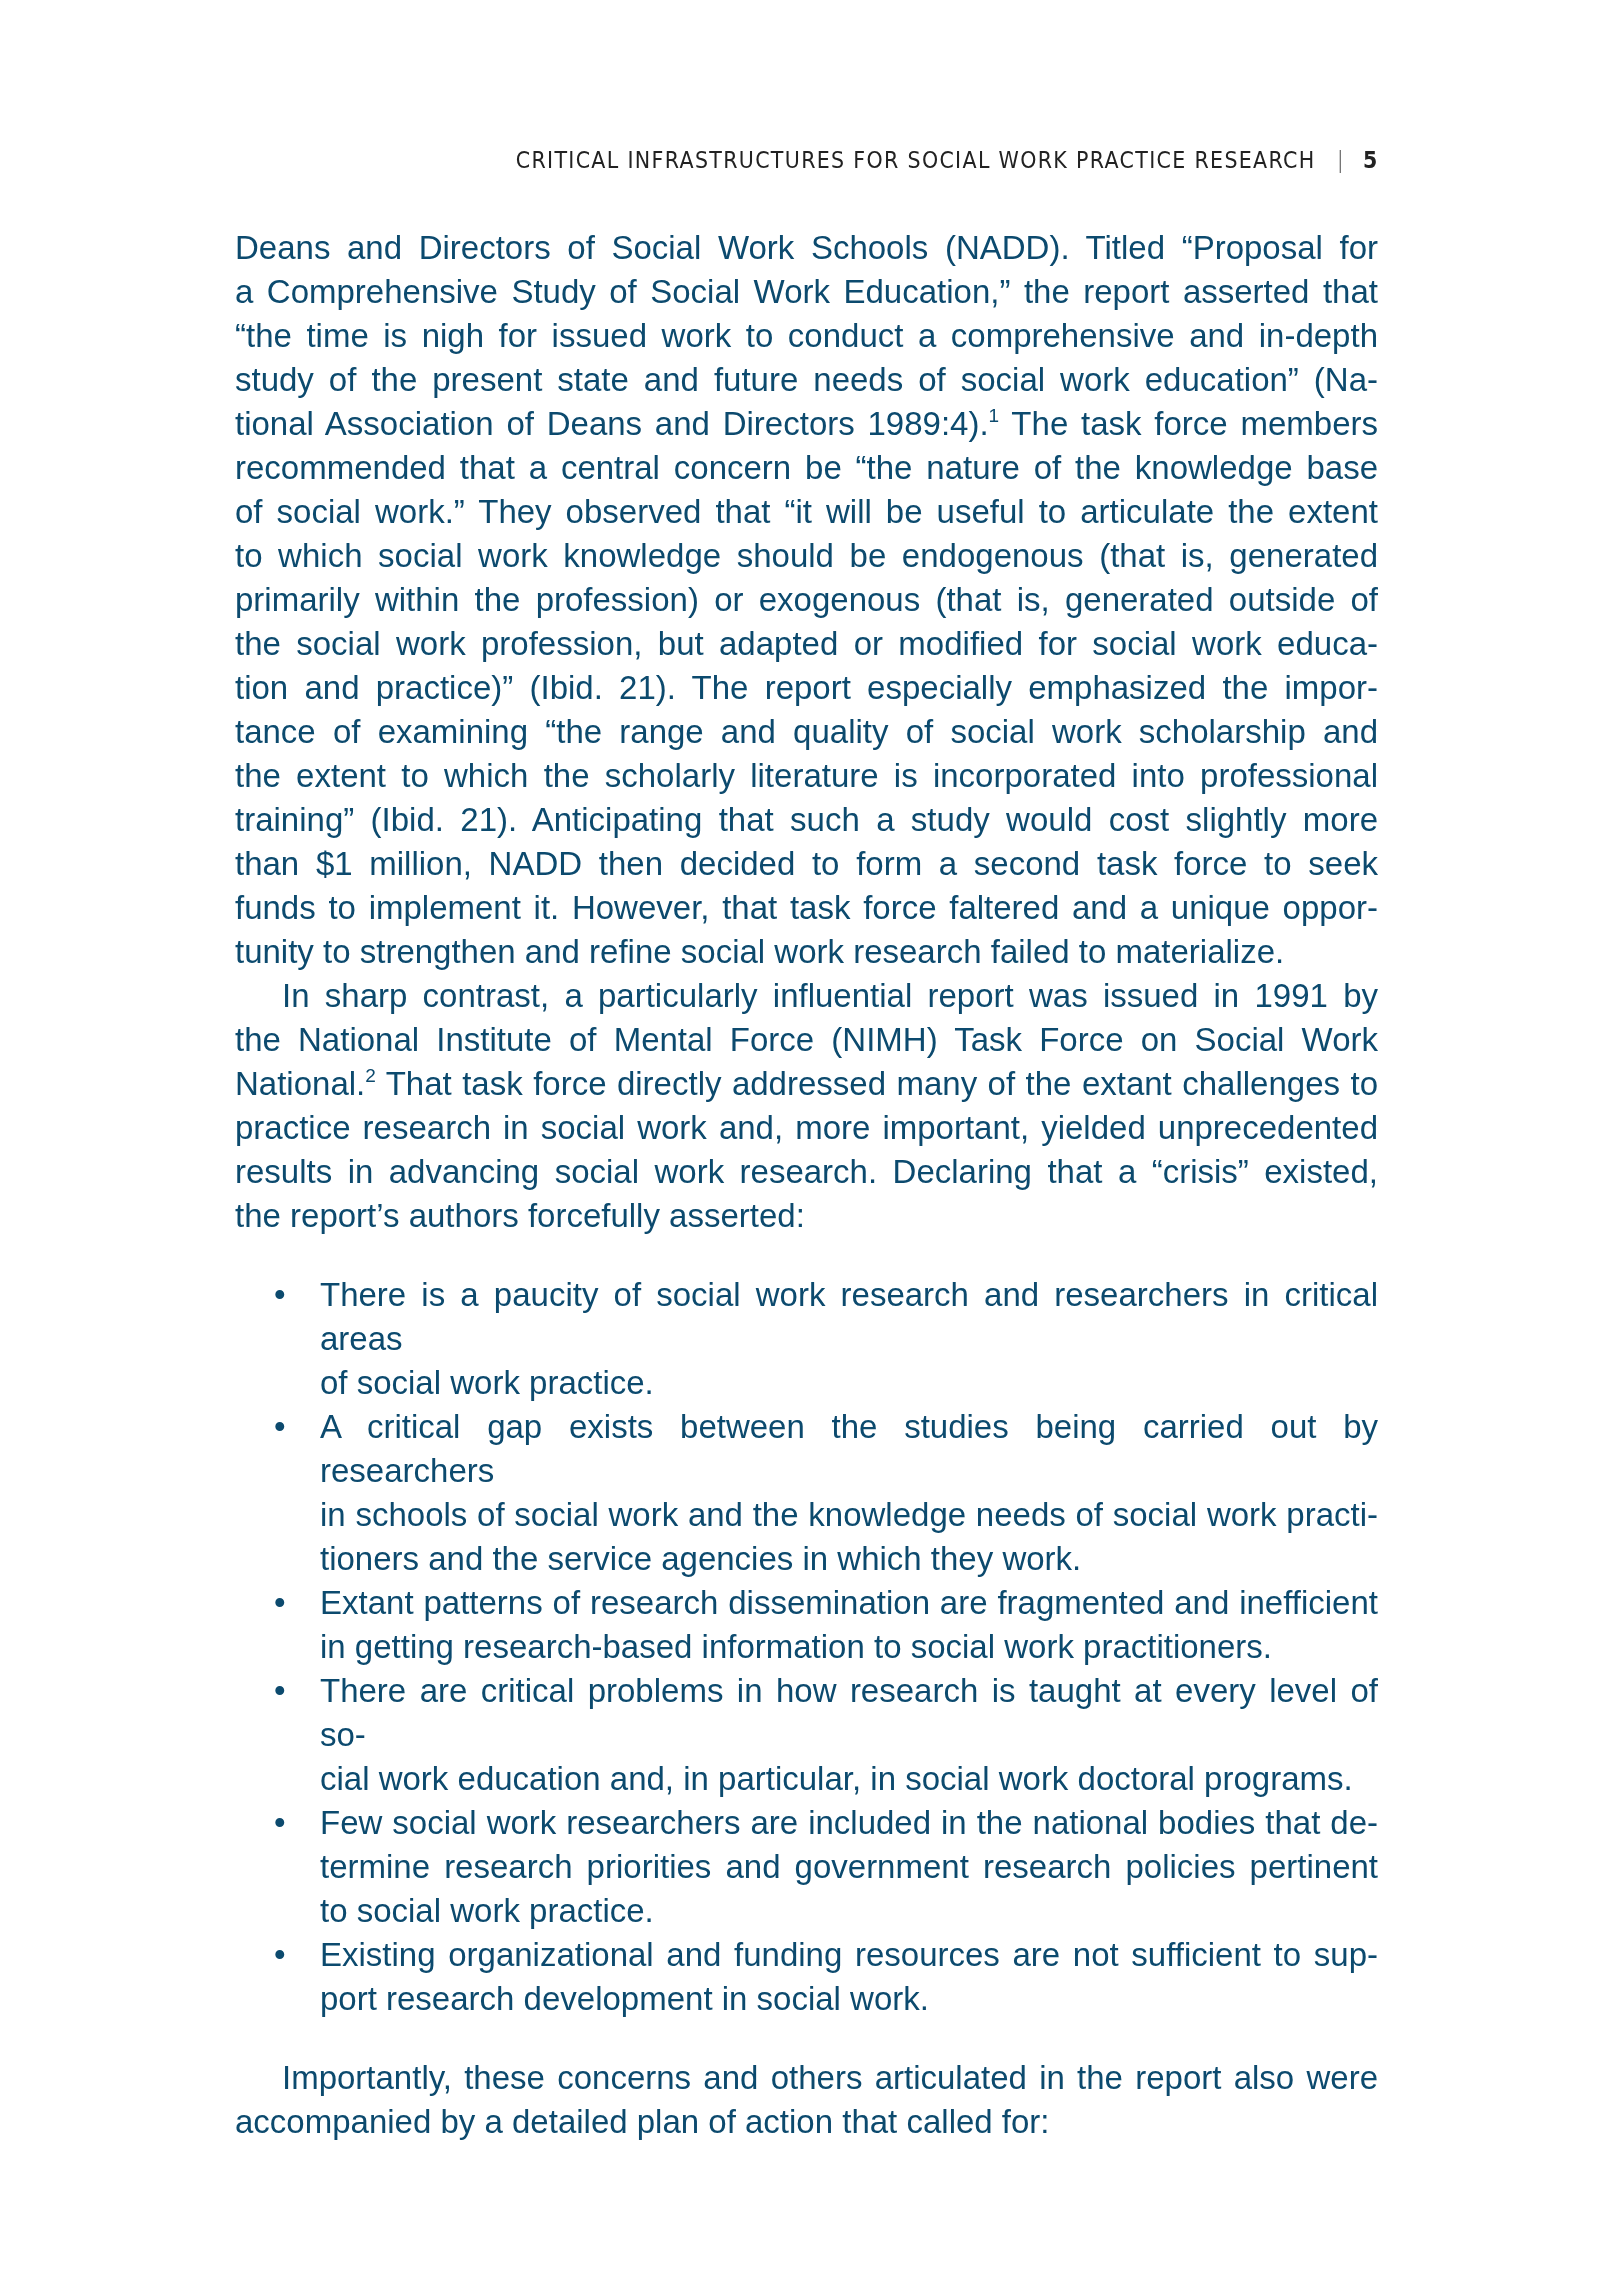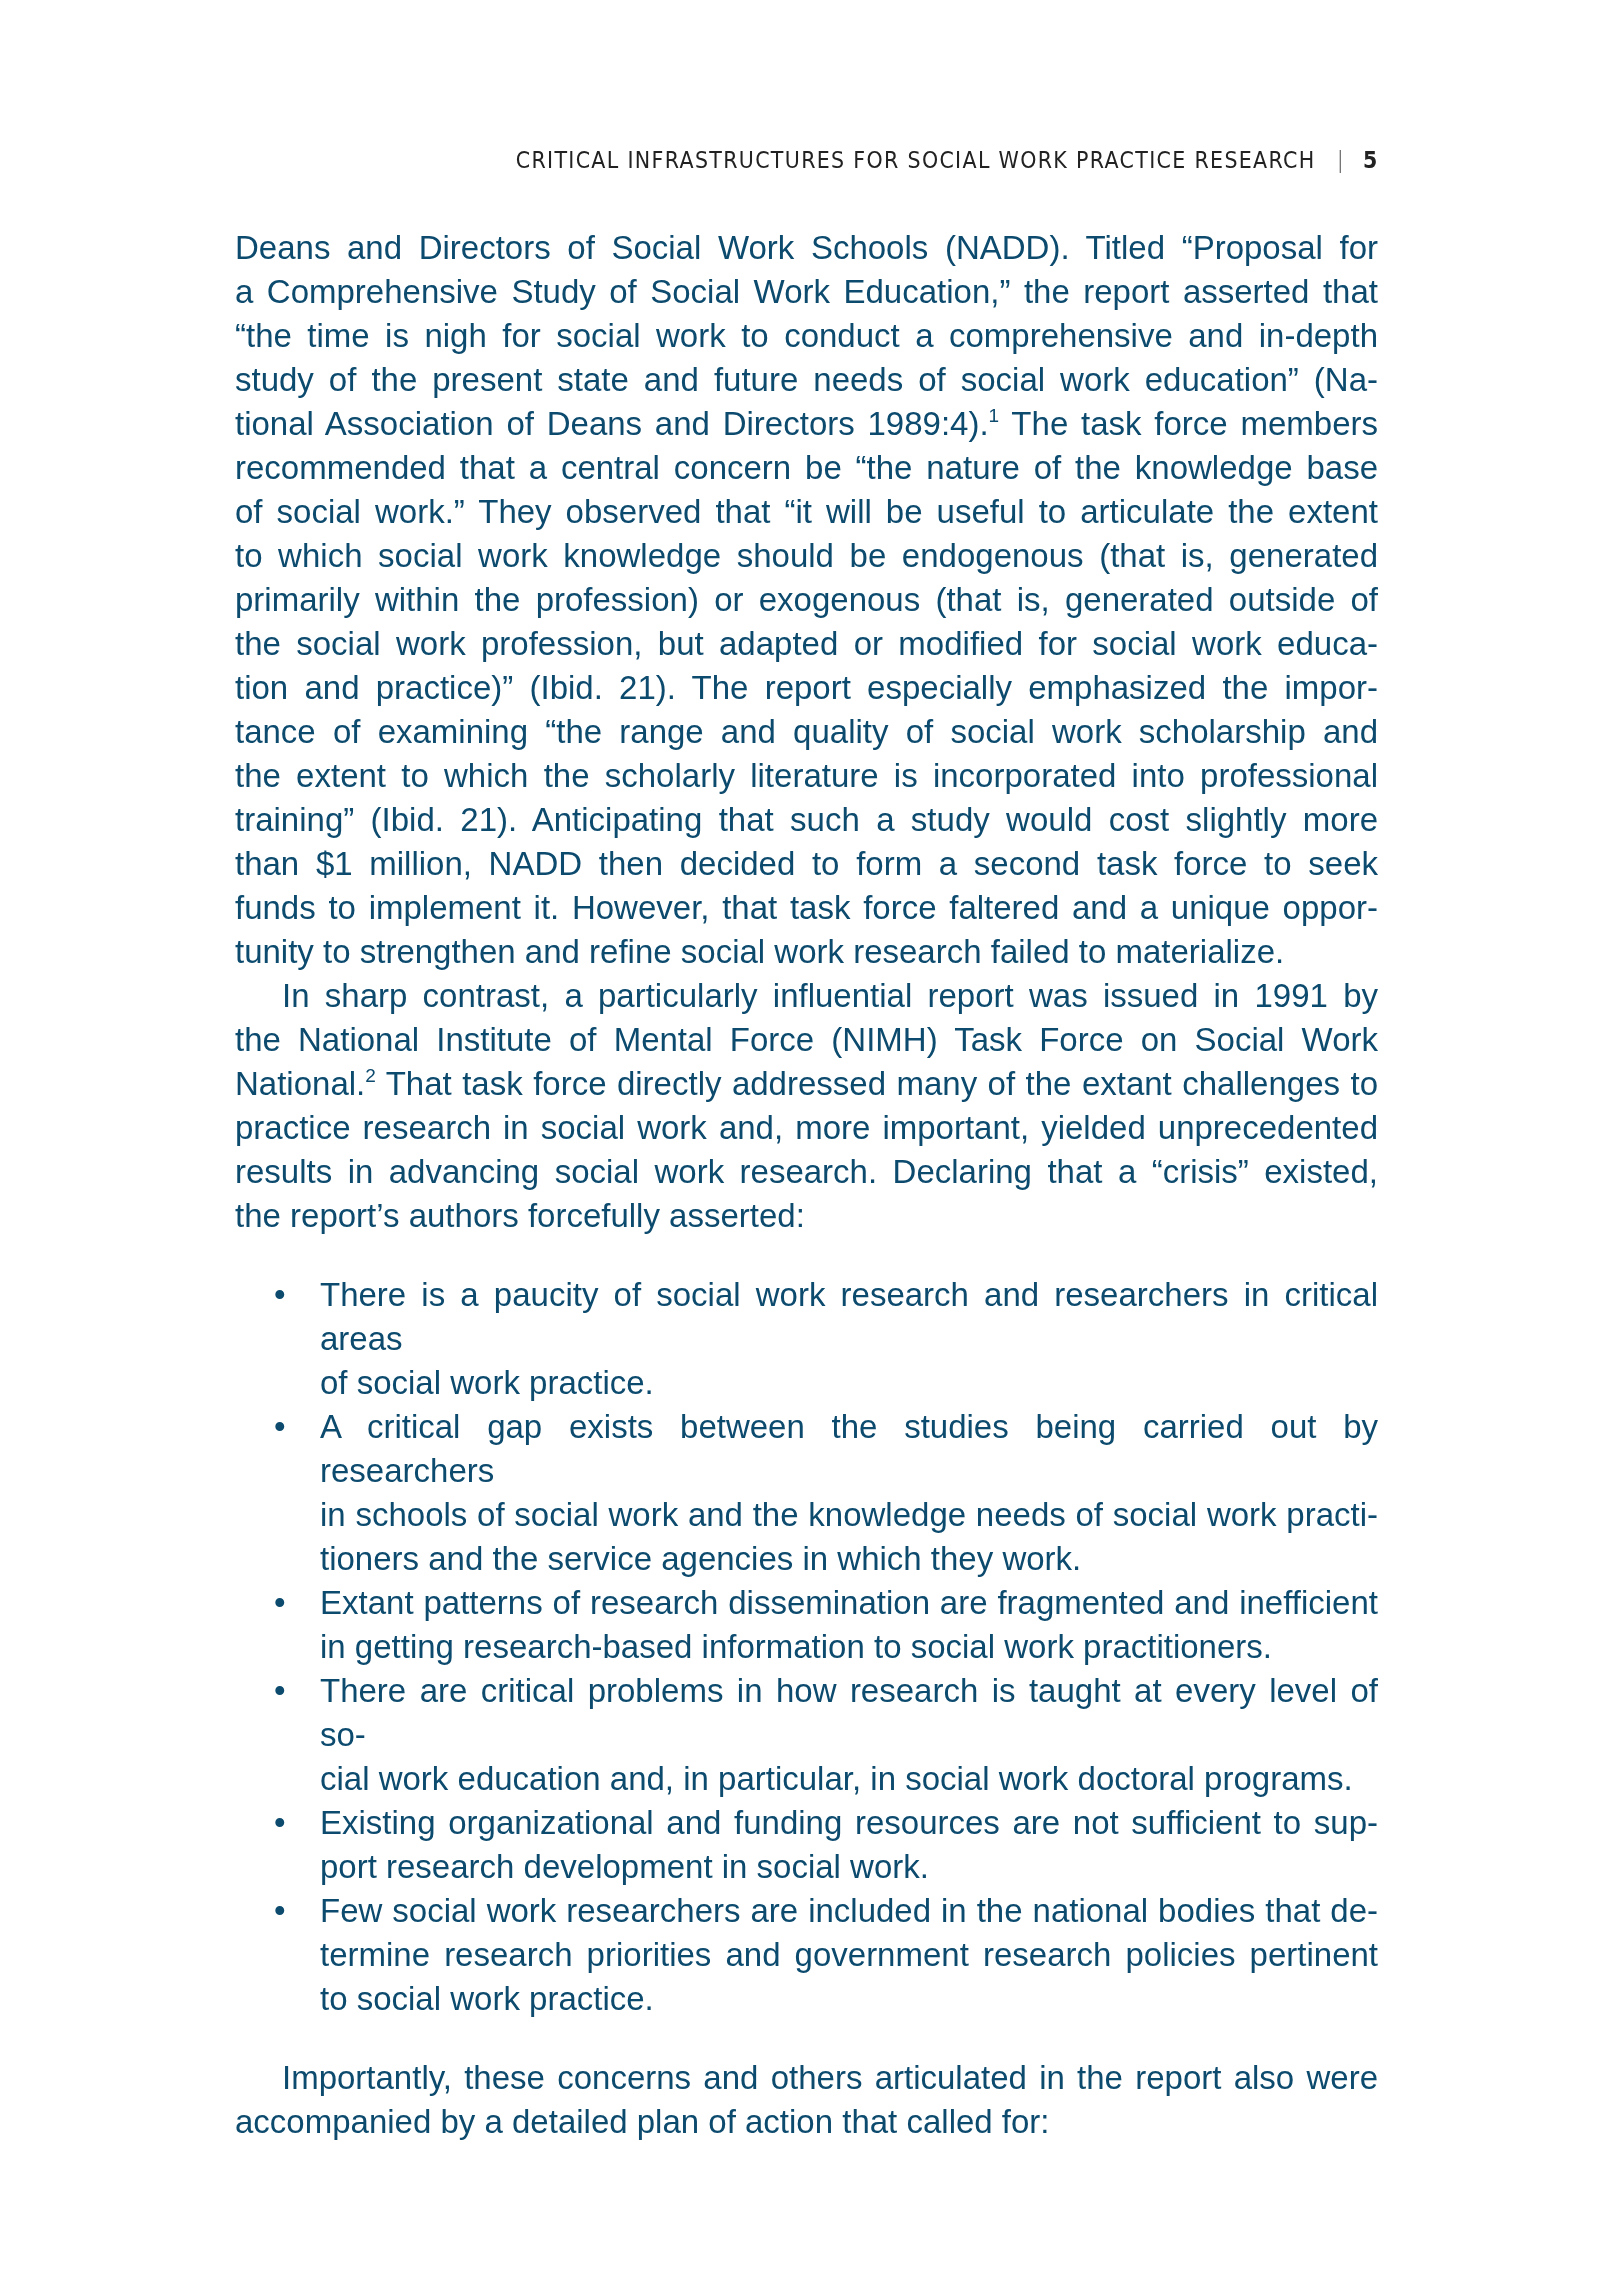--- a/index.html
+++ b/index.html
@@ -34,21 +34,21 @@
 
   <div class="running-head">
     <span>CRITICAL INFRASTRUCTURES FOR SOCIAL WORK PRACTICE RESEARCH</span><span class="sep">|</span><span class="pgnum">5</span>
   </div>
 
   <div class="body-text">
 
     <p>
       <span class="line">Deans and Directors of Social Work Schools (NADD). Titled “Proposal for</span>
       <span class="line">a Comprehensive Study of Social Work Education,” the report asserted that</span>
-      <span class="line">“the time is nigh for social work to conduct a comprehensive and in-depth</span>
+      <span class="line">“the time is nigh for issued work to conduct a comprehensive and in-depth</span>
       <span class="line">study of the present state and future needs of social work education” (Na-</span>
       <span class="line"><span>tional Association of Deans and Directors 1989:4).</span><sup>1</sup><span> The task force members</span></span>
       <span class="line">recommended that a central concern be “the nature of the knowledge base</span>
       <span class="line">of social work.” They observed that “it will be useful to articulate the extent</span>
       <span class="line">to which social work knowledge should be endogenous (that is, generated</span>
       <span class="line">primarily within the profession) or exogenous (that is, generated outside of</span>
       <span class="line">the social work profession, but adapted or modified for social work educa-</span>
       <span class="line">tion and practice)” (Ibid. 21). The report especially emphasized the impor-</span>
       <span class="line">tance of examining “the range and quality of social work scholarship and</span>
       <span class="line">the extent to which the scholarly literature is incorporated into professional</span>
@@ -79,27 +79,27 @@
       </li>
       <li>
         <span class="line">Extant patterns of research dissemination are fragmented and inefficient</span>
         <span class="line last">in getting research-based information to social work practitioners.</span>
       </li>
       <li>
         <span class="line">There are critical problems in how research is taught at every level of so-</span>
         <span class="line last">cial work education and, in particular, in social work doctoral programs.</span>
       </li>
       <li>
-        <span class="line">Existing organizational and funding resources are not sufficient to sup-</span>
-        <span class="line last">port research development in social work.</span>
-      </li>
-      <li>
         <span class="line">Few social work researchers are included in the national bodies that de-</span>
         <span class="line">termine research priorities and government research policies pertinent</span>
         <span class="line last">to social work practice.</span>
+      </li>
+      <li>
+        <span class="line">Existing organizational and funding resources are not sufficient to sup-</span>
+        <span class="line last">port research development in social work.</span>
       </li>
     </ul>
 
     <p>
       <span class="line" style="padding-left:47px">Importantly, these concerns and others articulated in the report also were</span>
       <span class="line last">accompanied by a detailed plan of action that called for:</span>
     </p>
 
   </div>
 </div>

